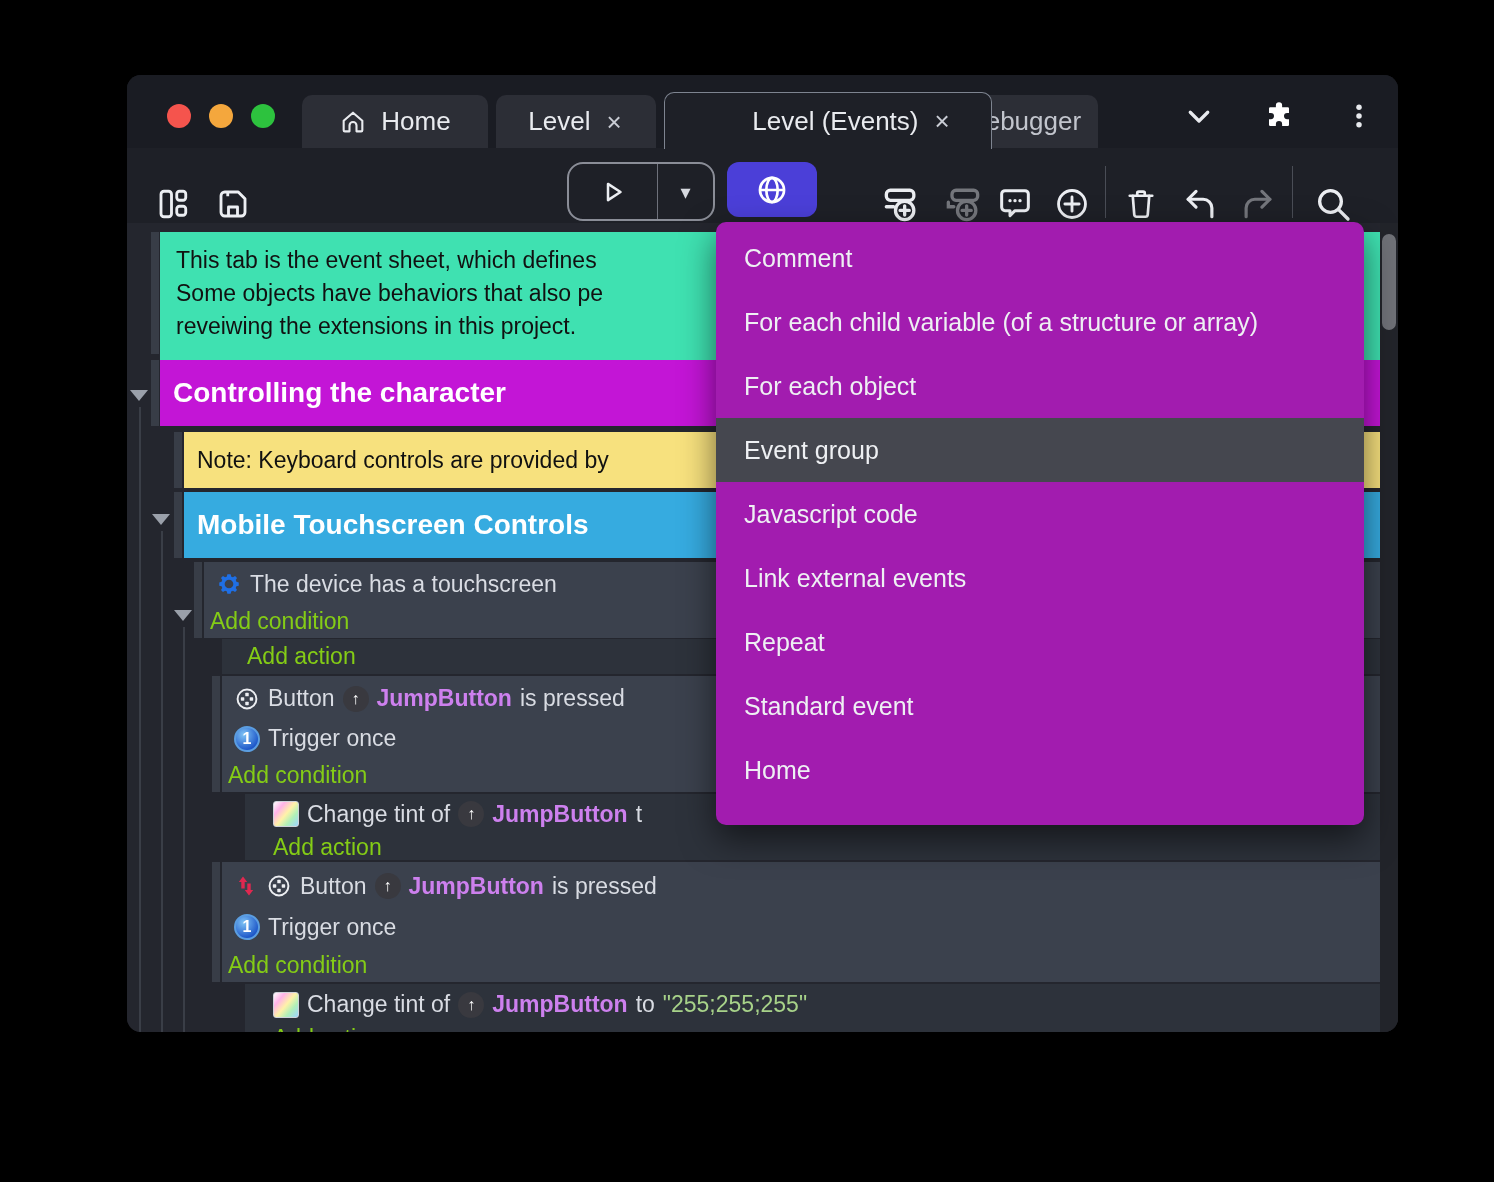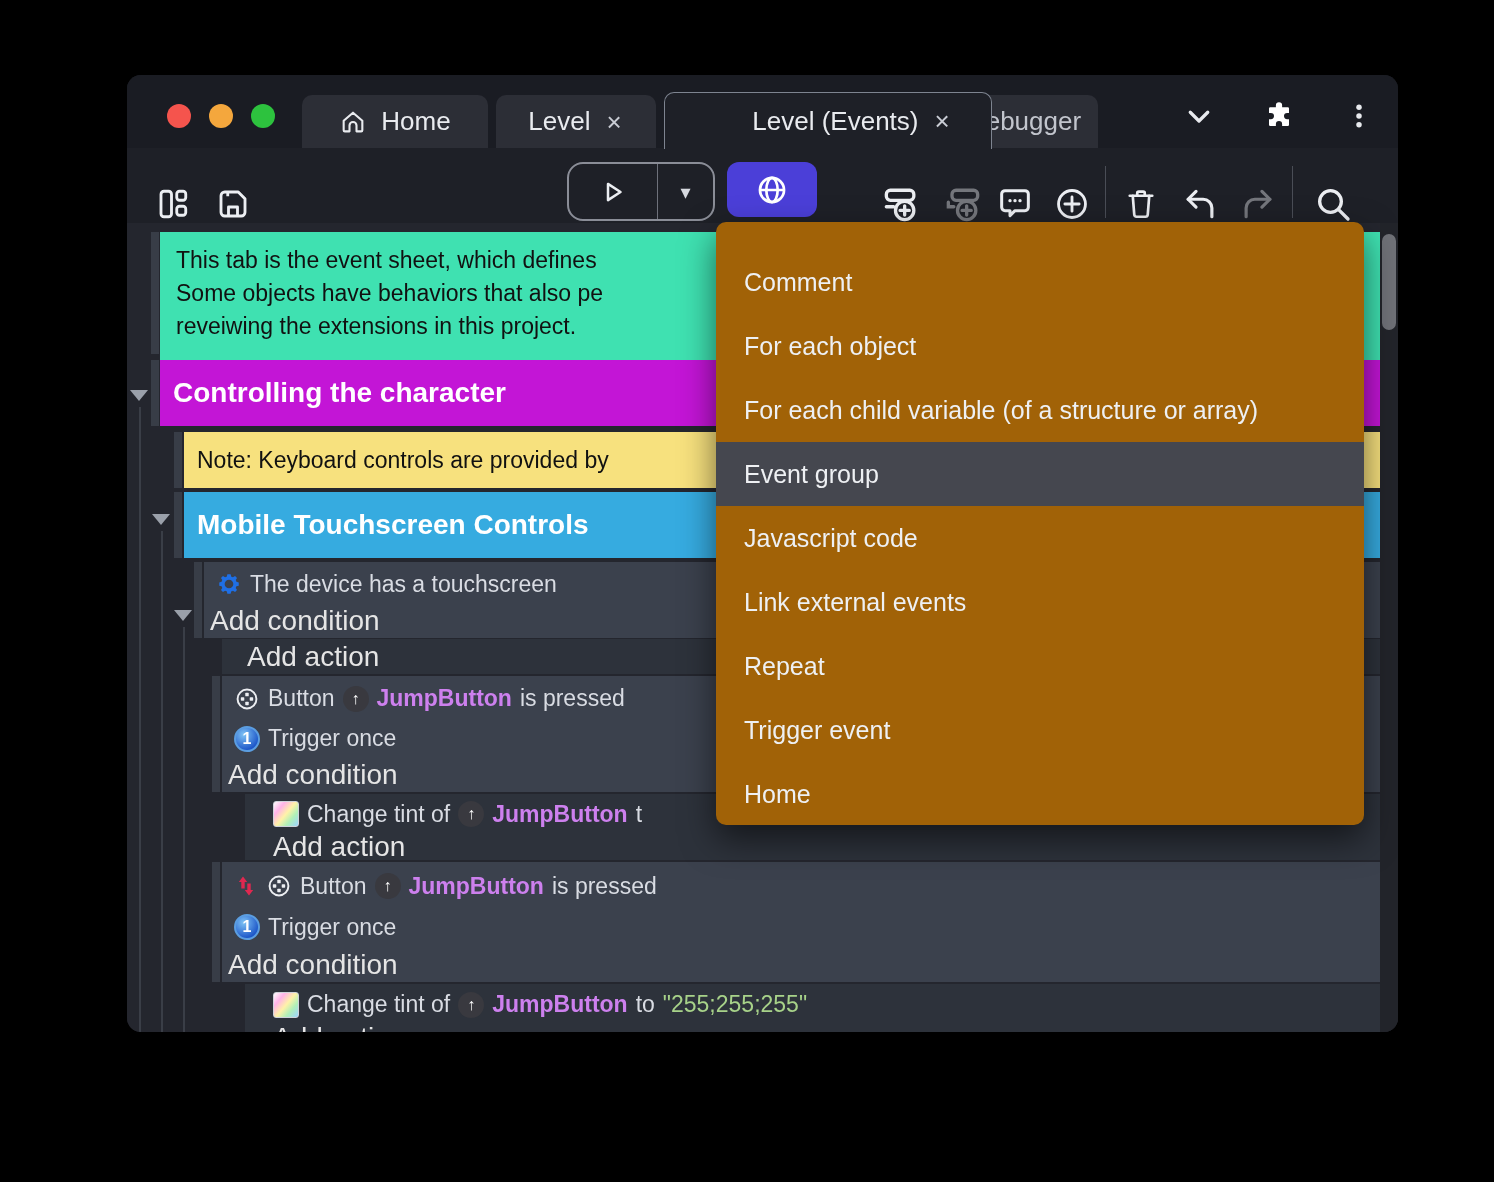--- a/index.html
+++ b/index.html
@@ -42,38 +42,38 @@
   .block{position:absolute;overflow:hidden;}
   .b-comment{background:#3fe1b1;color:#111;font-size:23px;line-height:33px;padding:12px 0 0 16px;}
   .b-group1{background:#c315d6;}
   .b-note{background:#f7e17e;color:#111;font-size:23px;display:flex;align-items:center;padding-left:13px;}
   .b-group2{background:#36abe0;}
   .gtitle{color:#fff;font-size:28px;font-weight:bold;display:flex;align-items:center;height:100%;padding-left:13px;}
   .b-cond{background:#3b414d;}
   .b-act{background:#2d323b;}
   .row{display:flex;align-items:center;gap:8px;padding-left:12px;}
   .ctext{color:#d9dce3;font-size:23px;}
-  .muted{color:#e5e5e5;font-size:28px;}
+  .muted{color:#84cc16;font-size:23px;}
   .obj{color:#cd80ee;font-weight:bold;font-size:23px;}
   .str{color:#a7d289;font-size:23px;}
   .chip{width:26px;height:26px;border-radius:50%;background:#39393f;color:#fff;flex:none;
         display:flex;align-items:center;justify-content:center;font-size:16px;font-weight:bold;}
   .t1{width:26px;height:26px;border-radius:50%;flex:none;color:#fff;font-size:16px;font-weight:bold;
       background:radial-gradient(circle at 35% 30%,#7ec3f5,#1c55c8 75%);border:2px solid #5b9de0;
       box-sizing:border-box;display:flex;align-items:center;justify-content:center;}
   .tint{width:24px;height:24px;border-radius:3px;border:1px solid #cfd3da;flex:none;
         background:linear-gradient(130deg,#ffffff 0%,#ffb3e8 25%,#fff2a8 50%,#b0f0b8 72%,#9cd4ff 100%);}
 
   
   .sbtrack{position:absolute;left:1253px;top:0;width:18px;height:809px;background:#22242a;}
   .sbthumb{position:absolute;left:2px;top:11px;width:14px;height:96px;border-radius:7px;background:#6f7177;}
 
   
-  .menu{position:absolute;left:589px;top:147px;width:648px;height:603px;background:#a16207;
-        border-radius:10px;box-shadow:0 14px 34px rgba(0,0,0,.55);z-index:30;padding-top:28px;box-sizing:border-box;}
+  .menu{position:absolute;left:589px;top:147px;width:648px;height:603px;background:#a21caf;
+        border-radius:10px;box-shadow:0 14px 34px rgba(0,0,0,.55);z-index:30;padding-top:4px;box-sizing:border-box;}
   .mi{height:64px;line-height:64px;padding-left:28px;color:#eef0f3;font-size:25px;white-space:nowrap;}
   .mi.hl{background:#45474f;}
 
   svg{display:block;}
 </style>
 </head>
 <body>
 
 <div id="page">
   <div class="window">
@@ -363,24 +363,24 @@
         </div>
       </div>
 
       <div class="sbtrack">
         <div class="sbthumb"></div>
       </div>
     </div>
 
     <div class="menu">
       <div class="mi">Comment</div>
+      <div class="mi">For each child variable (of a structure or array)</div>
       <div class="mi">For each object</div>
-      <div class="mi">For each child variable (of a structure or array)</div>
       <div class="mi hl">Event group</div>
       <div class="mi">Javascript code</div>
       <div class="mi">Link external events</div>
       <div class="mi">Repeat</div>
-      <div class="mi">Trigger event</div>
+      <div class="mi">Standard event</div>
       <div class="mi">Home</div>
     </div>
 
   </div>
 </div>
 
 </body></html>

